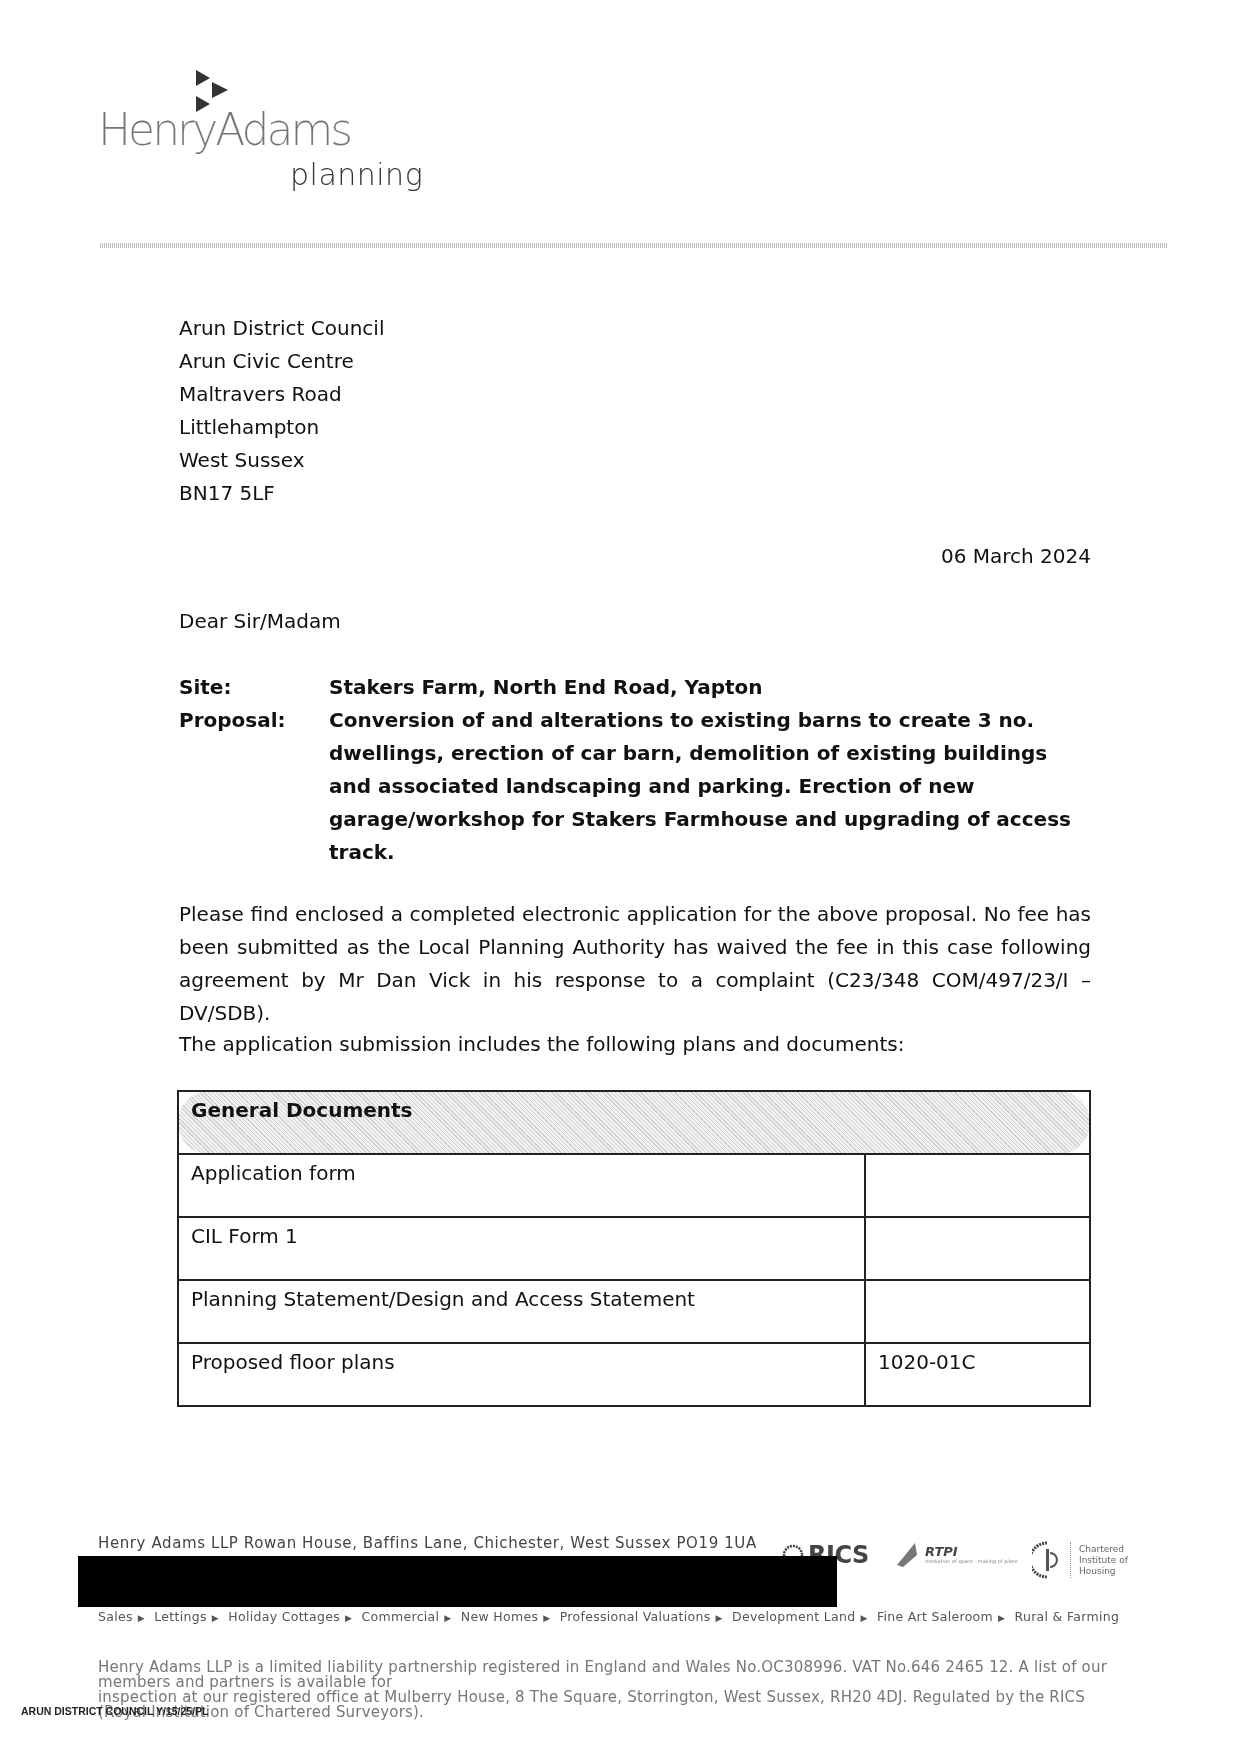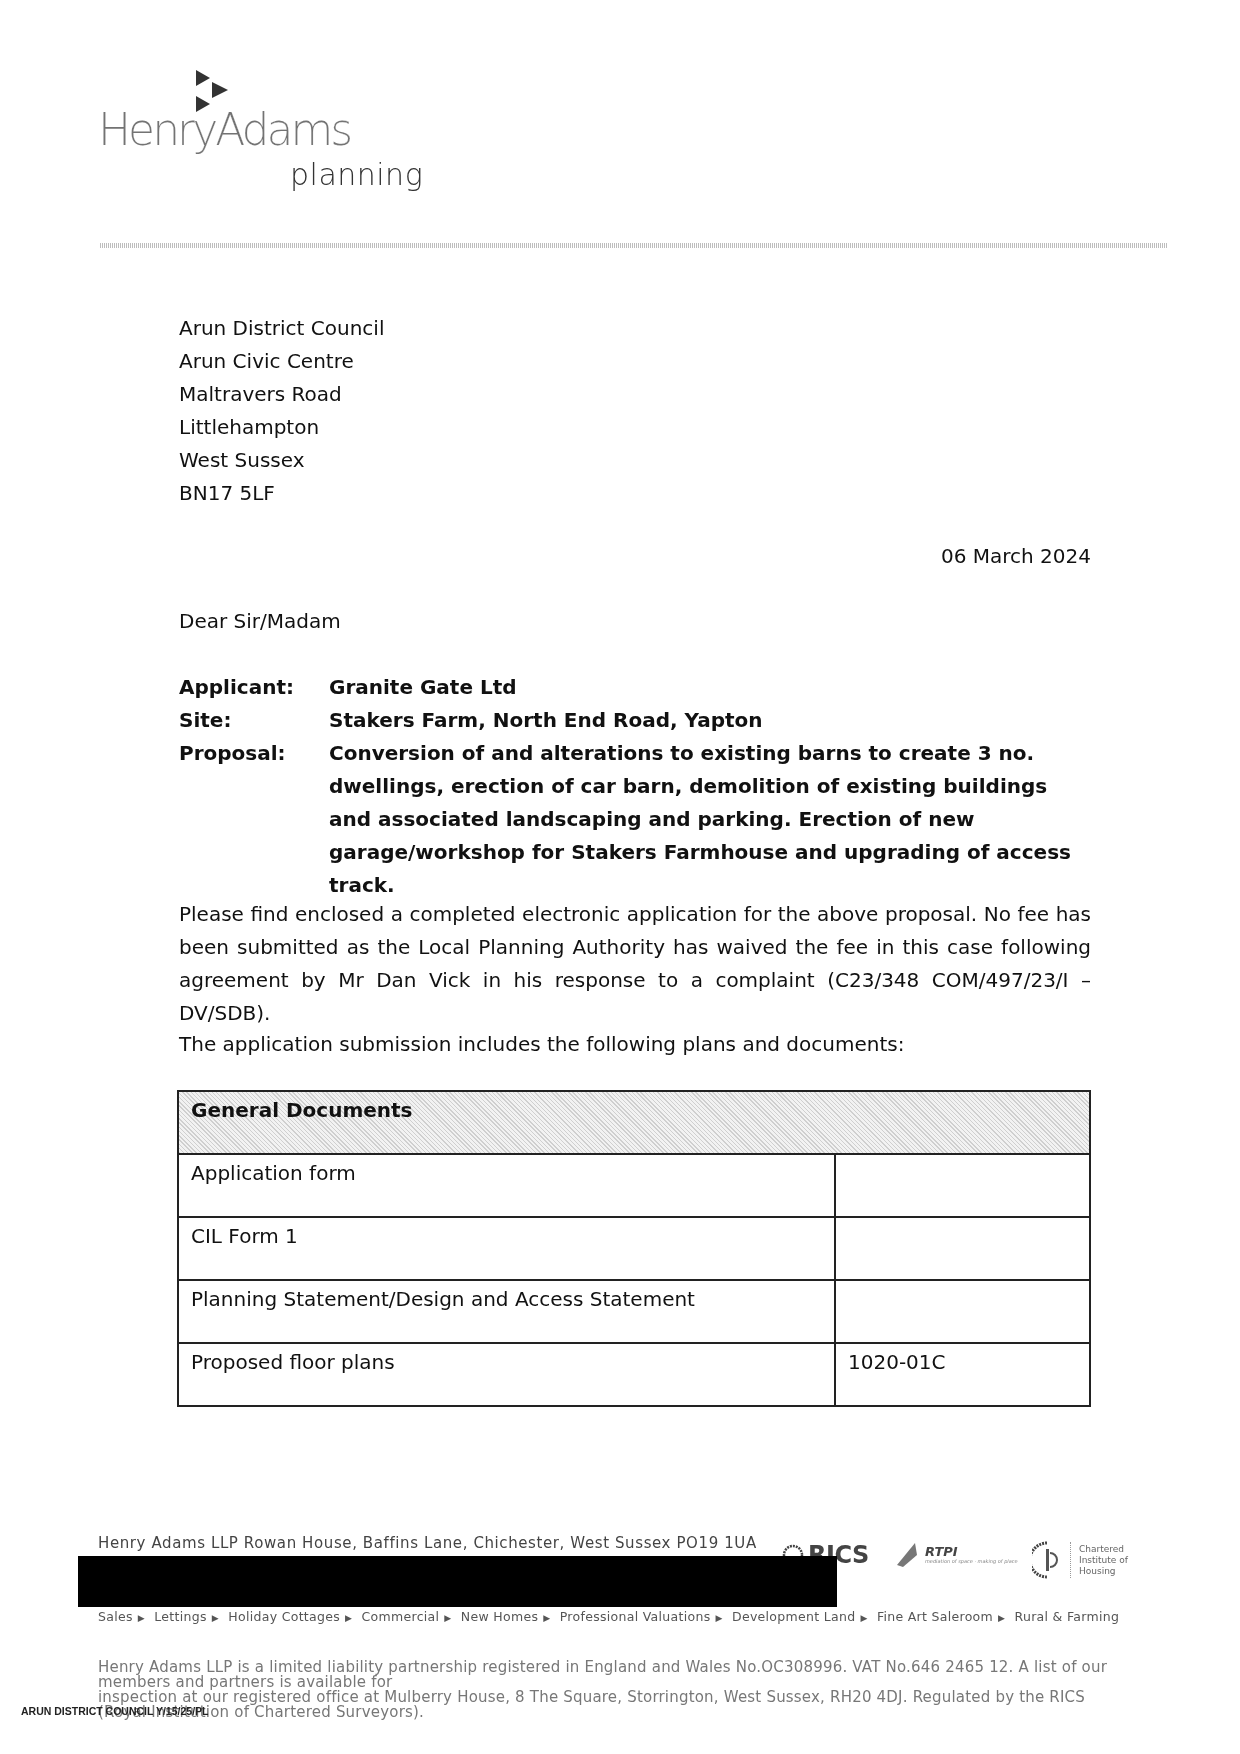--- a/index.html
+++ b/index.html
@@ -43,25 +43,25 @@
 
   
   .docs-table {
     left: 177px; top: 1090px; width: 914px; border-collapse: collapse;
     font-size: 20px;
   }
   .docs-table td {
     border: 2px solid #222; height: 63px; vertical-align: top;
     padding: 6px 12px 0 12px; box-sizing: border-box;
   }
-  .docs-table td.ref { width: 255px; }
+  .docs-table td.ref { width: 225px; }
   .docs-table tr.section td {
     background: repeating-linear-gradient(45deg, #cfcfcf 0 1px, #f2f2f2 1px 3px);
   }
-  .docs-table tr.section.bold td { font-weight: bold; }
+  .docs-table tr.section.bold td { font-weight: bold; border-radius: 31px; }
 
   
   .footer-line1 {
     left: 98px; top: 1534px; font-size: 15px; color: #444; letter-spacing: 0.6px;
   }
   .redaction { left: 78px; top: 1556px; width: 759px; height: 51px; background: #000; }
   .footer-services {
     left: 98px; top: 1609px; width: 1040px; font-size: 12.5px; color: #555;
     letter-spacing: 0.3px; white-space: nowrap;
   }
@@ -106,24 +106,20 @@
   <div>West Sussex</div>
   <div>BN17 5LF</div>
 </div>
 
 <div class="abs body-text date">06 March 2024</div>
 
 <div class="abs body-text salutation">Dear Sir/Madam</div>
 
 <div class="abs body-text details">
   <div class="row">
-    <div class="lbl">Applicant:</div>
-    <div class="val">Granite Gate Ltd</div>
-  </div>
-  <div class="row">
     <div class="lbl">Site:</div>
     <div class="val">Stakers Farm, North End Road, Yapton</div>
   </div>
   <div class="row">
     <div class="lbl">Proposal:</div>
     <div class="val">Conversion of and alterations to existing barns to create 3 no. dwellings, erection of car barn, demolition of existing buildings and associated landscaping and parking.  Erection of new garage/workshop for Stakers Farmhouse and upgrading of access track.</div>
   </div>
 </div>
 
 <div class="abs body-text para">Please find enclosed a completed electronic application for the above proposal.  No fee has been submitted as the Local Planning Authority has waived the fee in this case following agreement by Mr Dan Vick in his response to a complaint (C23/348 COM/497/23/I – DV/SDB).</div>

